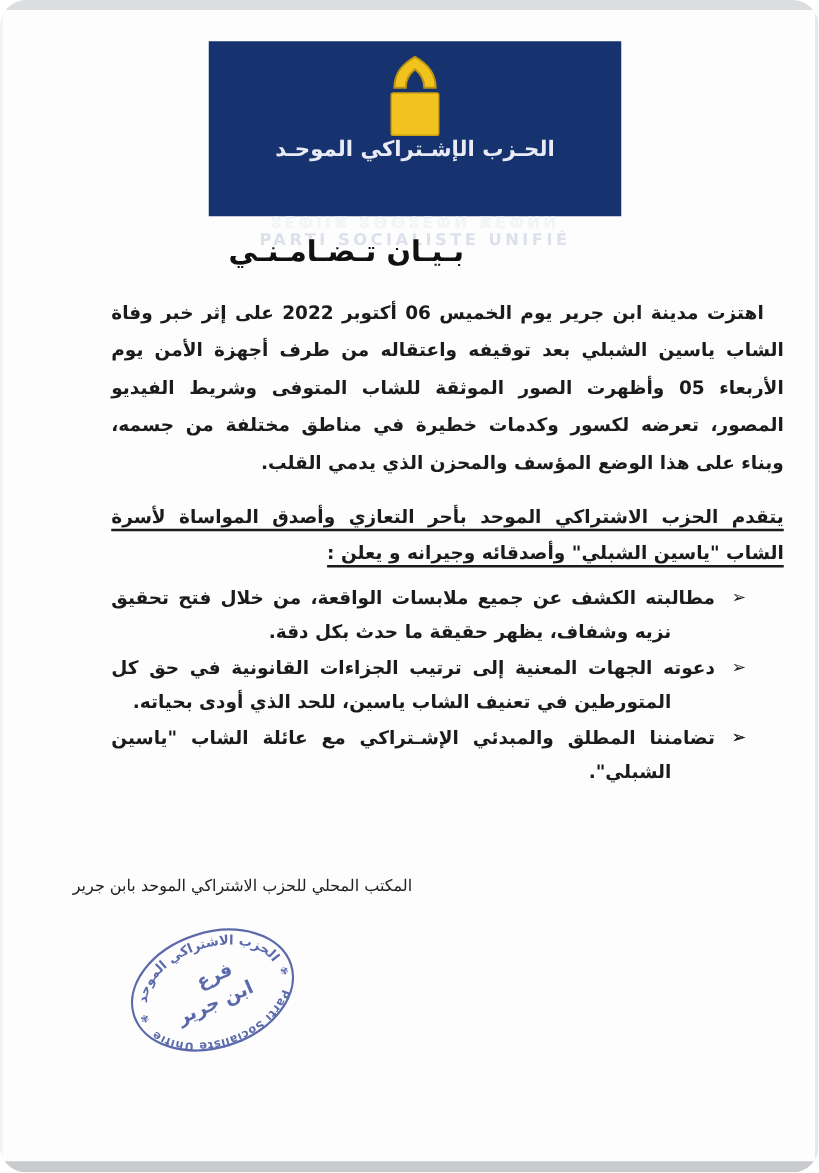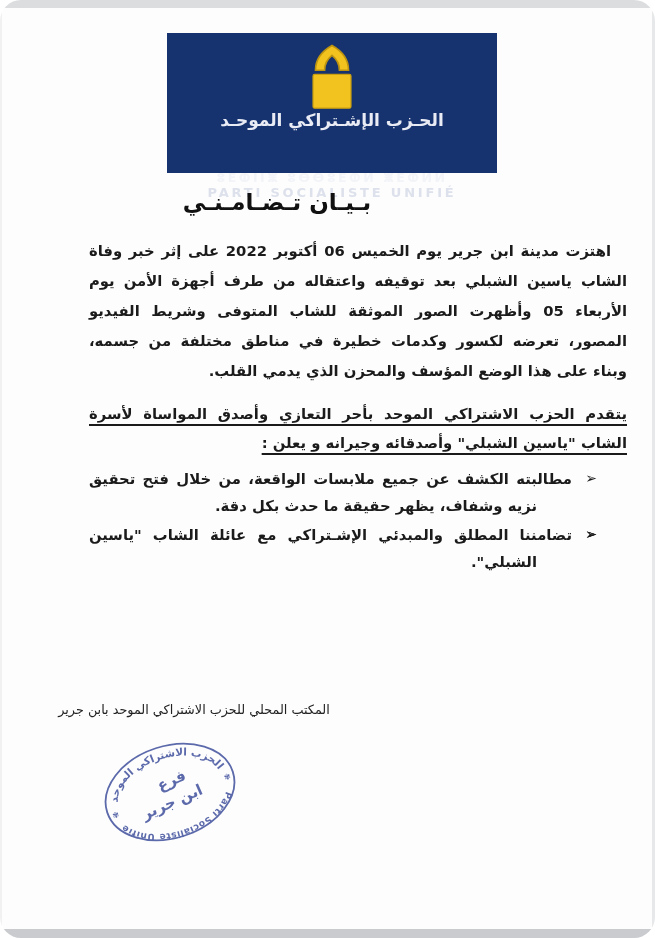--- a/index.html
+++ b/index.html
@@ -93,20 +93,21 @@
   <div class="content">
     <p class="p-intro">اهتزت مدينة ابن جرير يوم الخميس 06 أكتوبر 2022 على إثر خبر وفاة الشاب ياسين الشبلي بعد توقيفه واعتقاله من طرف أجهزة الأمن يوم الأربعاء 05 وأظهرت الصور الموثقة للشاب المتوفى وشريط الفيديو المصور، تعرضه لكسور وكدمات خطيرة في مناطق مختلفة من جسمه، وبناء على هذا الوضع المؤسف والمحزن الذي يدمي القلب.</p>
     <p class="p-condolence">يتقدم الحزب الاشتراكي الموحد بأحر التعازي وأصدق المواساة لأسرة الشاب "ياسين الشبلي" وأصدقائه وجيرانه و يعلن :</p>
     <ul class="points">
       <li>
         <span class="marker">➢</span>
         <span class="btext">مطالبته الكشف عن جميع ملابسات الواقعة، من خلال فتح تحقيق نزيه وشفاف، يظهر حقيقة ما حدث بكل دقة.</span>
       </li>
       <li>
         <span class="marker">➢</span>
+        <span class="btext">دعوته الجهات المعنية إلى ترتيب الجزاءات القانونية في حق كل المتورطين في تعنيف الشاب ياسين، للحد الذي أودى بحياته.</span>
       </li>
       <li>
         <span class="marker">➢</span>
       </li>
       <li>
         <span class="marker">➢</span>
         <span class="btext">تضامننا المطلق والمبدئي الإشـتراكي مع عائلة الشاب "ياسين الشبلي".</span>
       </li>
     </ul>
   </div>

